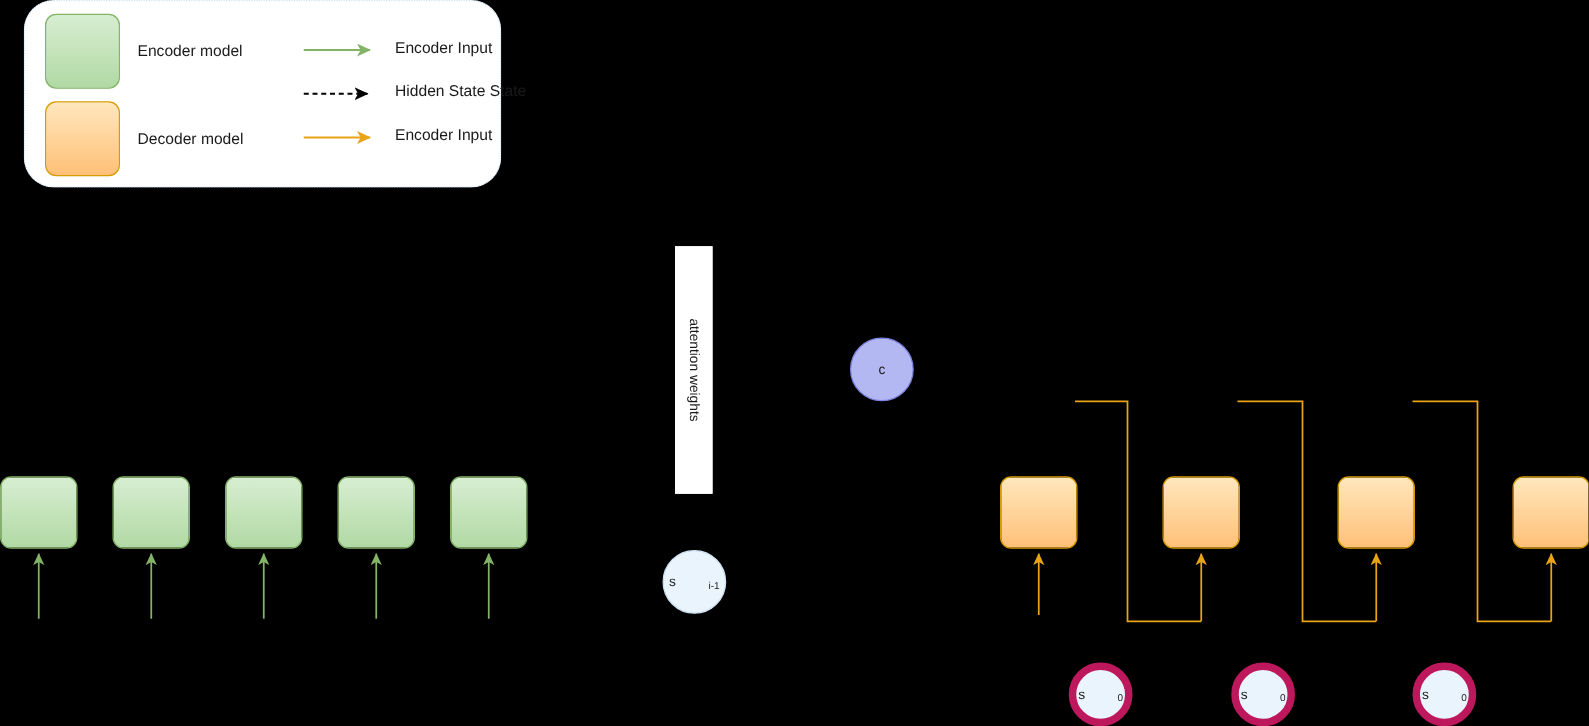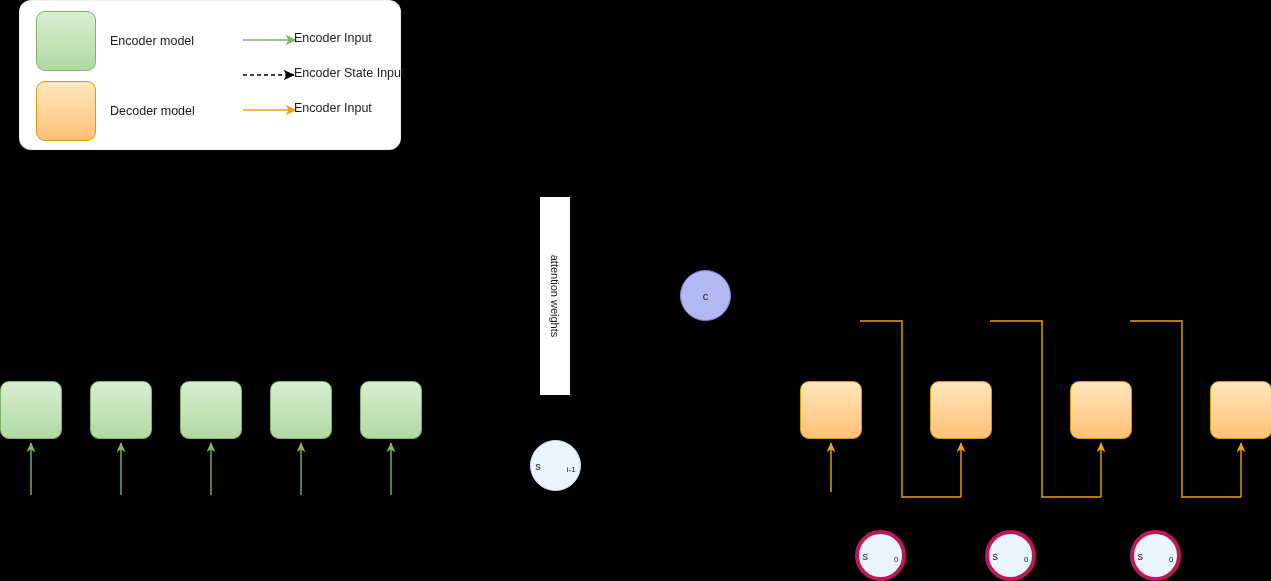--- a/index.html
+++ b/index.html
@@ -20,21 +20,21 @@
   }
   
   #legend-panel {
     position: absolute;
     left: 19px;
     top: 0px;
     width: 382px;
     height: 150px;
     background: #ffffff;
     border: 1px dotted #cfe2f3;
-    border-radius: 12px;
+    border-radius: 24px;
     box-sizing: border-box;
   }
   .legend-swatch {
     position: absolute;
     width: 60px;
     height: 60px;
     border-radius: 9px;
     box-sizing: border-box;
   }
   .swatch-encoder {
@@ -64,21 +64,21 @@
     left: 222px;
     height: 14px;
   }
   .legend-arrow-svg {
     position: absolute;
     left: 0;
     top: 0;
   }
   .legend-arrow-text {
     position: absolute;
-    left: 52px;
+    left: 74px;
     top: -3px;
     font-size: 12.5px;
     color: #1a1a1a;
     white-space: nowrap;
   }
   #legend-arrow-row-0 { top: 33px; }
   #legend-arrow-row-1 { top: 68px; }
   #legend-arrow-row-2 { top: 103px; }
 
   
@@ -146,21 +146,21 @@
     width: 51px;
     height: 51px;
     background: #eaf4fd;
     border: 1px solid #cfe2f3;
   }
   .s0-circle {
     width: 51px;
     height: 51px;
     top: 530px;
     background: #eaf4fd;
-    border: 4px solid #be185d;
+    border: 6px solid #be185d;
   }
   .node-text sub {
     font-size: 8px;
     vertical-align: baseline;
     position: relative;
     bottom: -2px;
     margin-left: 26px;
   }
   #edges-layer {
     position: absolute;
@@ -230,21 +230,21 @@
 
     <div class="legend-arrow-row" id="legend-arrow-row-1">
       <svg class="legend-arrow-svg" width="62" height="12" viewBox="0 0 62 12">
         <defs>
           <marker id="lg-arrow-black" markerWidth="9" markerHeight="9" refX="6.5" refY="3.2" orient="auto">
             <path d="M0,0 L7,3.2 L0,6.4 L1.8,3.2 z" fill="#000000"></path>
           </marker>
         </defs>
         <line x1="1" y1="6" x2="52" y2="6" stroke="#000000" stroke-width="1.6" stroke-dasharray="4,3" marker-end="url(#lg-arrow-black)"></line>
       </svg>
-      <div class="legend-arrow-text">Encoder State Input</div>
+      <div class="legend-arrow-text">Hidden State State</div>
     </div>
 
     <div class="legend-arrow-row" id="legend-arrow-row-2">
       <svg class="legend-arrow-svg" width="62" height="12" viewBox="0 0 62 12">
         <defs>
           <marker id="lg-arrow-orange" markerWidth="9" markerHeight="9" refX="6.5" refY="3.2" orient="auto">
             <path d="M0,0 L7,3.2 L0,6.4 L1.8,3.2 z" fill="#e8a317"></path>
           </marker>
         </defs>
         <line x1="1" y1="6" x2="54" y2="6" stroke="#e8a317" stroke-width="1.6" marker-end="url(#lg-arrow-orange)"></line>

